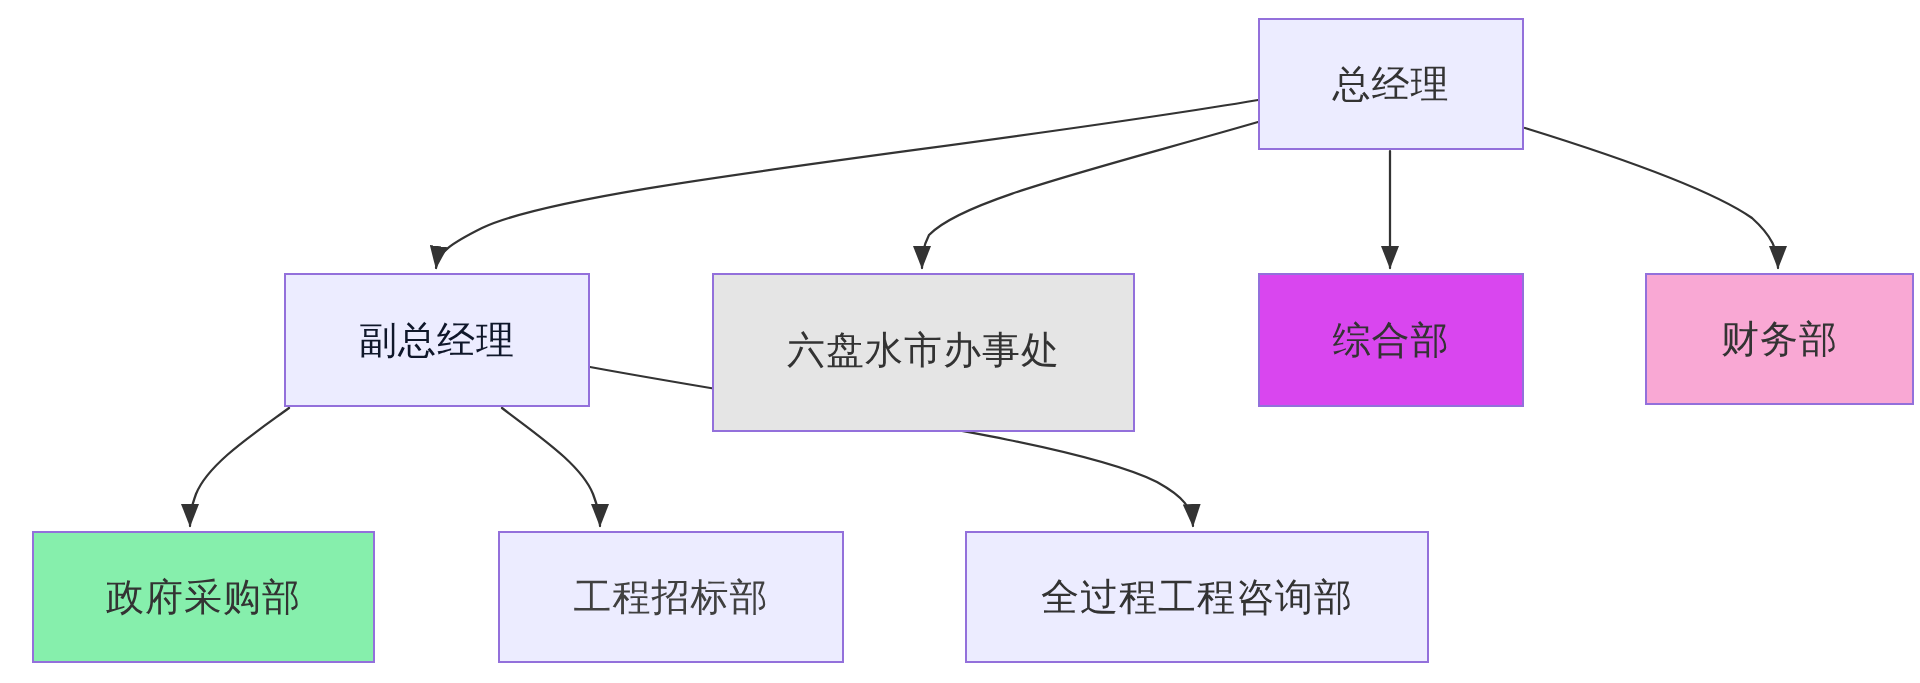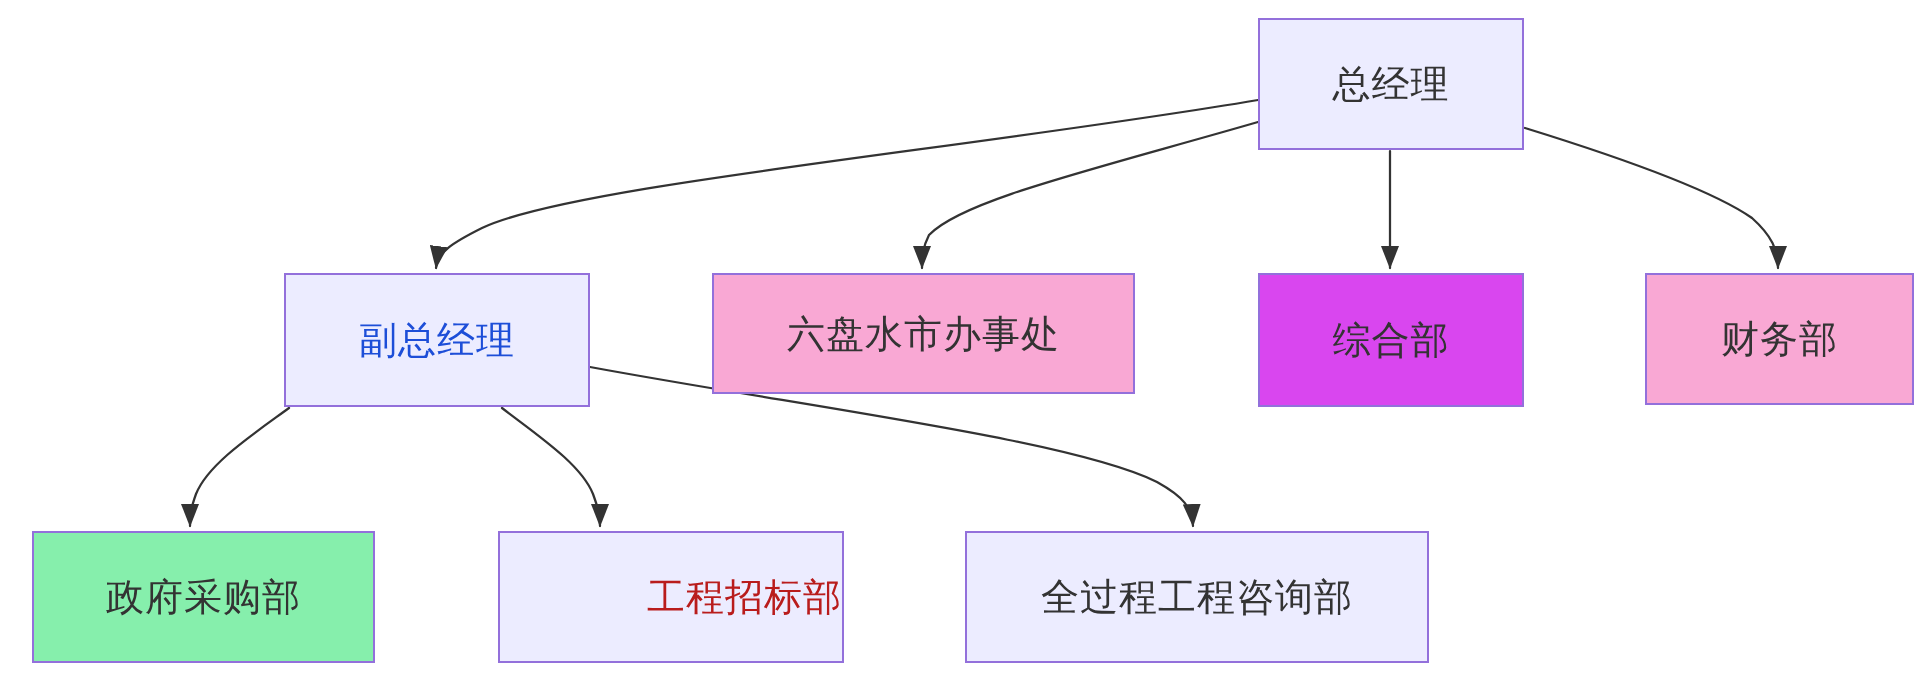--- a/index.html
+++ b/index.html
@@ -62,35 +62,35 @@
       <path d="M 1378,151 L 1378,268" fill="none" stroke="#333333" stroke-width="2.25" stroke-linecap="round" marker-end="url(#arrowhead)"></path>
       <path d="M 1513,128 C 1610,158 1700,190 1740,218 C 1760,236 1766,250 1766,268" fill="none" stroke="#333333" stroke-width="2.25" stroke-linecap="round" marker-end="url(#arrowhead)"></path>
       <path d="M 277,408 C 240,435 196,464 184,494 C 179,508 178,514 178,526" fill="none" stroke="#333333" stroke-width="2.25" stroke-linecap="round" marker-end="url(#arrowhead)"></path>
       <path d="M 490,408 C 525,435 569,464 581,494 C 586,508 588,514 588,526" fill="none" stroke="#333333" stroke-width="2.25" stroke-linecap="round" marker-end="url(#arrowhead)"></path>
       <path d="M 578,367 C 800,408 1060,440 1145,482 C 1172,497 1180,508 1181,526" fill="none" stroke="#333333" stroke-width="2.25" stroke-linecap="round" marker-end="url(#arrowhead)"></path>
     </svg>
   <div class="node-layer">
       <div class="node" style="left: 1246px; top: 18px; width: 266px; height: 132px; background: rgb(236, 236, 255); border-color: rgb(147, 112, 219); color: rgb(51, 51, 51);">
         <span>总经理</span>
       </div>
-      <div class="node" style="left: 272px; top: 273px; width: 306px; height: 134px; background: rgb(236, 236, 255); border-color: rgb(147, 112, 219); color: #1d4ed8;">
+      <div class="node" style="left: 272px; top: 273px; width: 306px; height: 134px; background: rgb(236, 236, 255); border-color: rgb(147, 112, 219); color: #0f172a;">
         <span>副总经理</span>
       </div>
-      <div class="node" style="left: 700px; top: 273px; width: 423px; height: 121px; background: #f9a8d4; border-color: rgb(147, 112, 219); color: rgb(51, 51, 51);">
+      <div class="node" style="left: 700px; top: 273px; width: 423px; height: 159px; background: #e5e5e5; border-color: rgb(147, 112, 219); color: rgb(51, 51, 51); font-family: Liberation Mono, monospace;">
         <span>六盘水市办事处</span>
       </div>
       <div class="node" style="left: 1246px; top: 273px; width: 266px; height: 134px; background: #d946ef; border-color: rgb(147, 112, 219); color: rgb(51, 51, 51);">
         <span>综合部</span>
       </div>
       <div class="node" style="left: 1633px; top: 273px; width: 269px; height: 132px; background: #f9a8d4; border-color: rgb(147, 112, 219); color: rgb(51, 51, 51);">
         <span>财务部</span>
       </div>
       <div class="node" style="left: 20px; top: 531px; width: 343px; height: 132px; background: #86efac; border-color: rgb(147, 112, 219); color: rgb(51, 51, 51);">
         <span>政府采购部</span>
       </div>
-      <div class="node" style="left: 486px; top: 531px; width: 346px; height: 132px; background: rgb(236, 236, 255); border-color: rgb(147, 112, 219); color: #b91c1c; justify-content: flex-end;">
+      <div class="node" style="left: 486px; top: 531px; width: 346px; height: 132px; background: rgb(236, 236, 255); border-color: rgb(147, 112, 219); color: #404040;">
         <span>工程招标部</span>
       </div>
       <div class="node" style="left: 953px; top: 531px; width: 464px; height: 132px; background: rgb(236, 236, 255); border-color: rgb(147, 112, 219); color: rgb(51, 51, 51); text-align: center;">
         <span>全过程工程咨询部</span>
       </div>
     </div>
 </div>
 
 </body></html>

